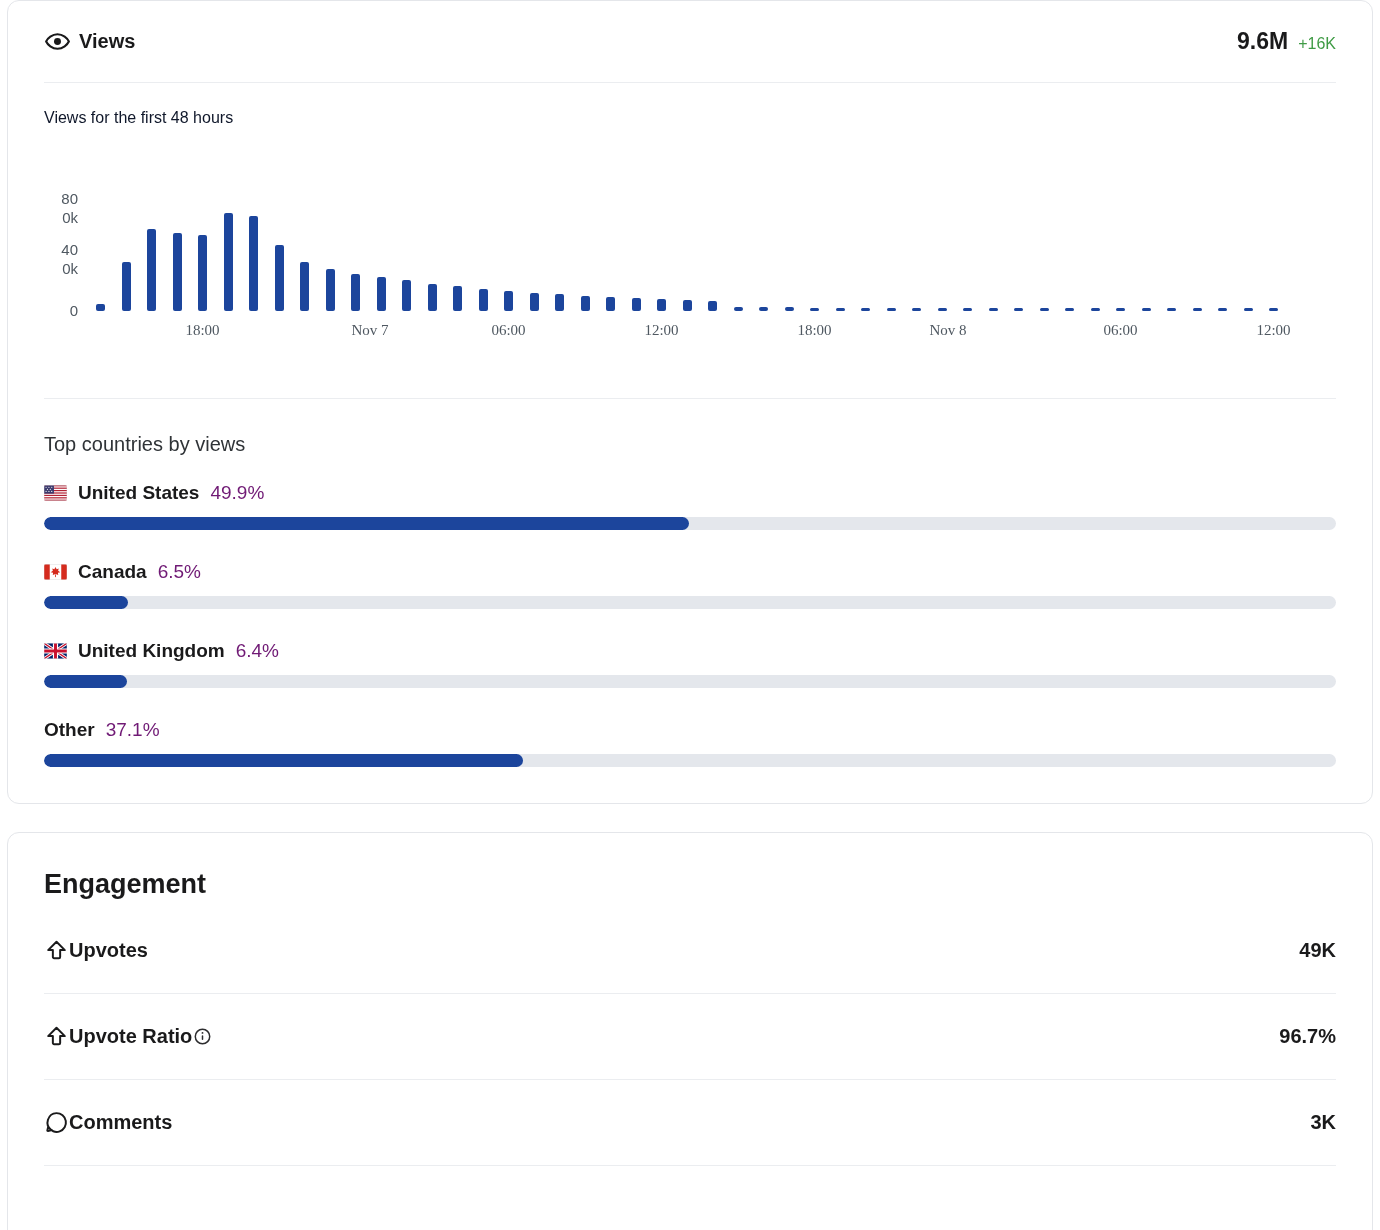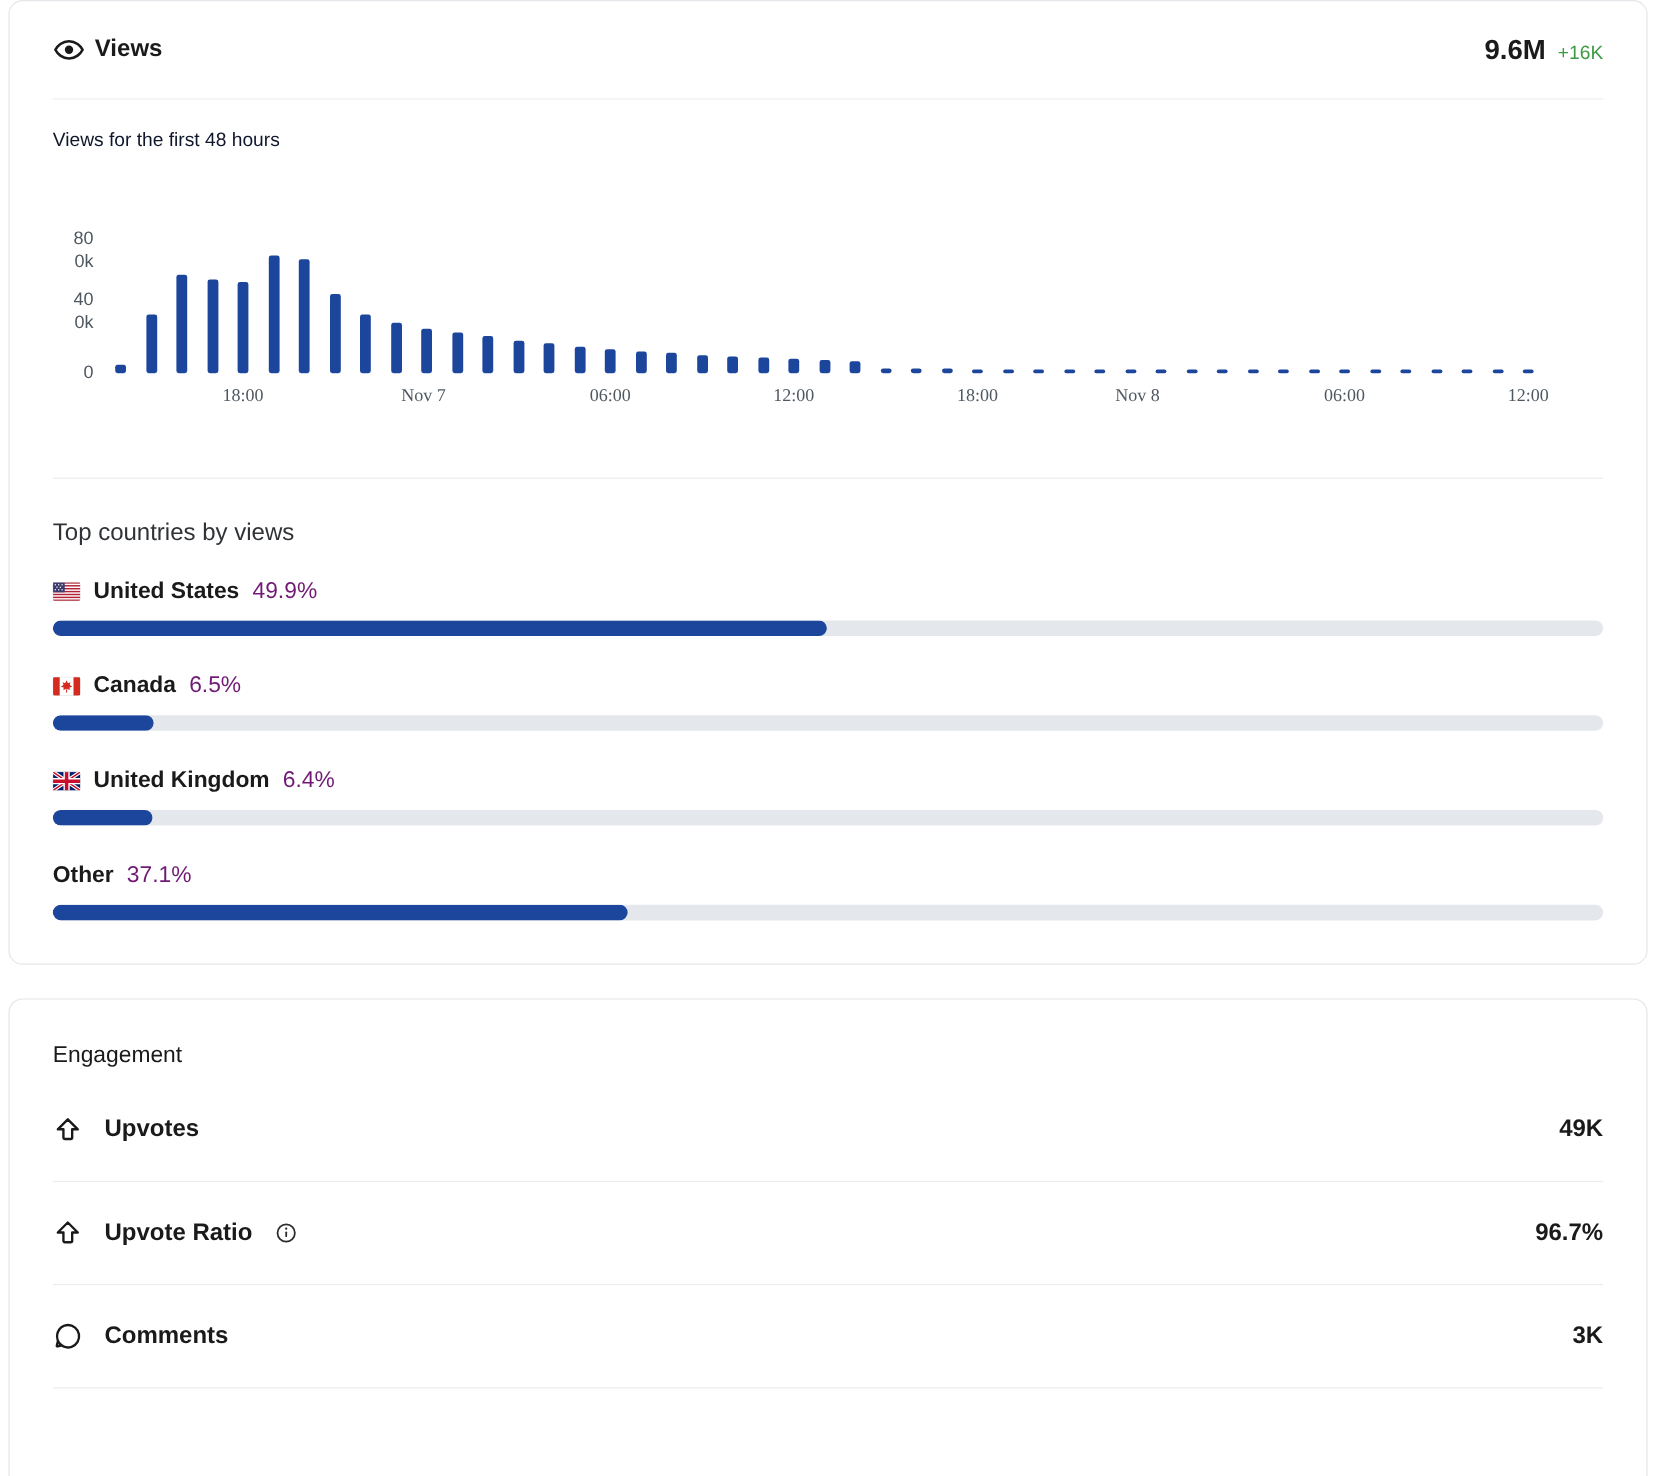--- a/index.html
+++ b/index.html
@@ -43,23 +43,23 @@
   .country + .country { margin-top: 31px; }
   .country-label { display: flex; align-items: center; gap: 11px; font-size: 19px; }
   .country-name { font-weight: 700; color: #1a1a1b; }
   .country-pct { color: #701a75; }
   .flag { display: inline-flex; line-height: 0; }
   .flag svg { border-radius: 2px; }
   .track { height: 13px; background: #e4e7ec; border-radius: 7px; margin-top: 13px; overflow: hidden; }
   .fill { height: 100%; width: 0; background: #1c459c; border-radius: 7px; }
   .card1-pad-bottom { height: 36px; }
 
-  .eng-title { font-size: 19px; font-weight: 400; margin: 36px 36px 8px; color: #1a1a1b; }
+  .eng-title { font-size: 27px; font-weight: 700; margin: 36px 36px 8px; color: #1a1a1b; }
   .eng-row { display: flex; align-items: center; justify-content: space-between; margin: 0 36px; padding: 30px 0; }
-  .eng-left { display: flex; align-items: center; gap: 18px; font-size: 20px; font-weight: 700; }
+  .eng-left { display: flex; align-items: center; font-size: 20px; font-weight: 700; }
   .eng-left svg { display: block; }
   .eng-value { font-size: 20px; font-weight: 700; }
   .info-icon { display: inline-flex; margin-left: 2px; cursor: pointer; }
 </style>
 </head>
 <body>
 
 <div class="card card1">
 
   <div class="views-header">
@@ -133,21 +133,21 @@
         <div class="bar" style="height: 2.6775px; background: rgb(28, 69, 156);"></div>
         <div class="bar" style="height: 2.55px; background: rgb(28, 69, 156);"></div>
         <div class="bar" style="height: 2.55px; background: rgb(28, 69, 156);"></div>
         <div class="bar" style="height: 2.55px; background: rgb(28, 69, 156);"></div>
         <div class="bar" style="height: 2.55px; background: rgb(28, 69, 156);"></div>
         <div class="bar" style="height: 2.55px; background: rgb(28, 69, 156);"></div>
       </div>
   </div>
   <div class="x-axis">
       <span class="x-tick" style="left: 116.5px;">18:00</span>
-      <span class="x-tick" style="left: 267px;">Nov 7</span>
+      <span class="x-tick" style="left: 284px;">Nov 7</span>
       <span class="x-tick" style="left: 422.5px;">06:00</span>
       <span class="x-tick" style="left: 575.5px;">12:00</span>
       <span class="x-tick" style="left: 728.5px;">18:00</span>
       <span class="x-tick" style="left: 862px;">Nov 8</span>
       <span class="x-tick" style="left: 1034.5px;">06:00</span>
       <span class="x-tick" style="left: 1187.5px;">12:00</span>
     </div>
 
   <div class="divider chart-sep"></div>
 

